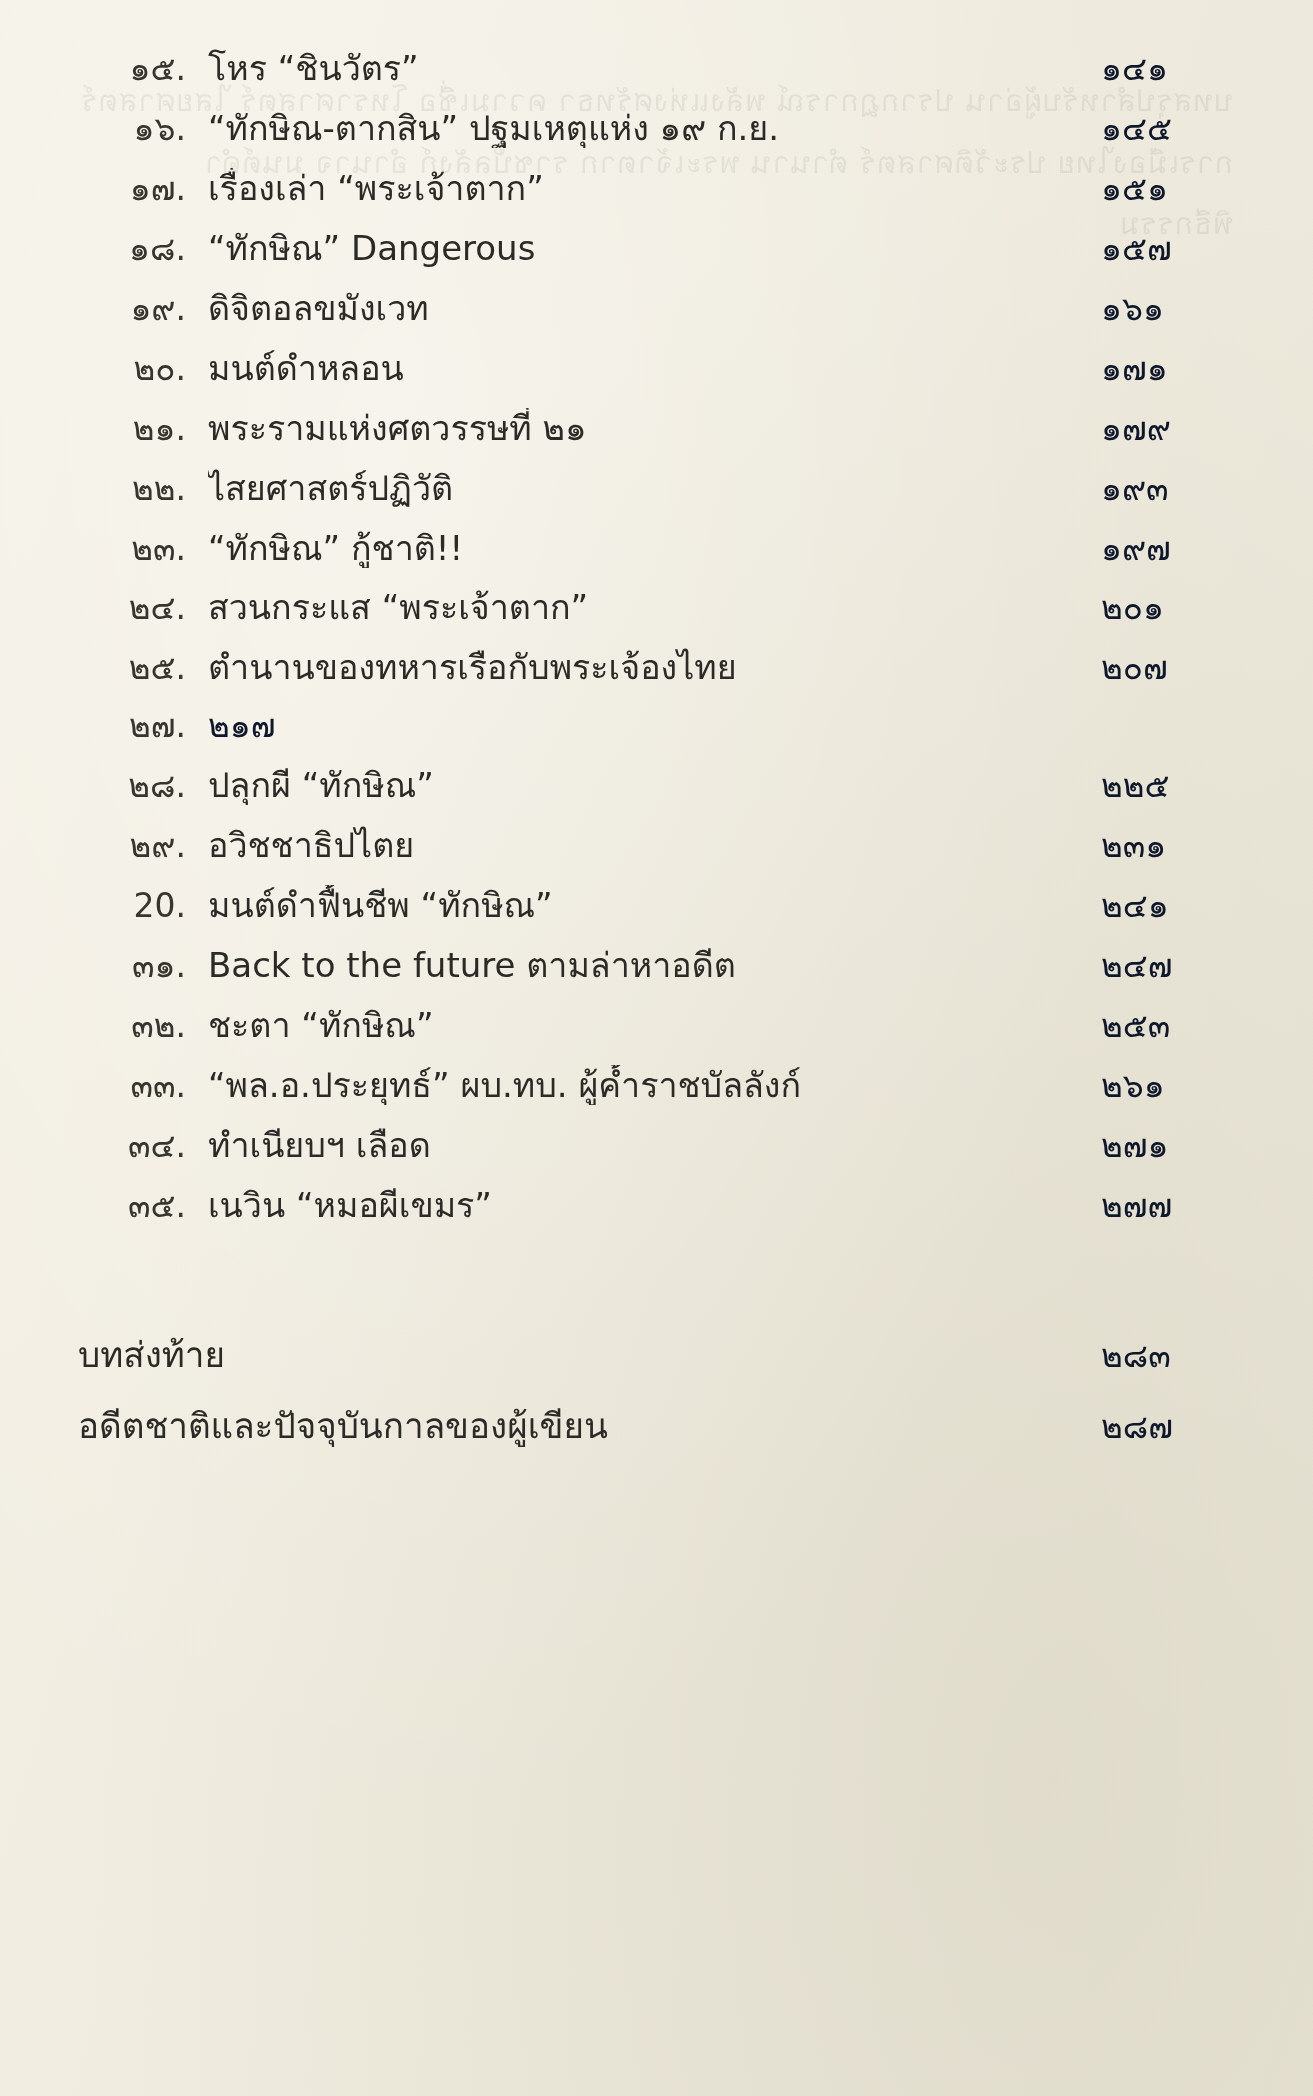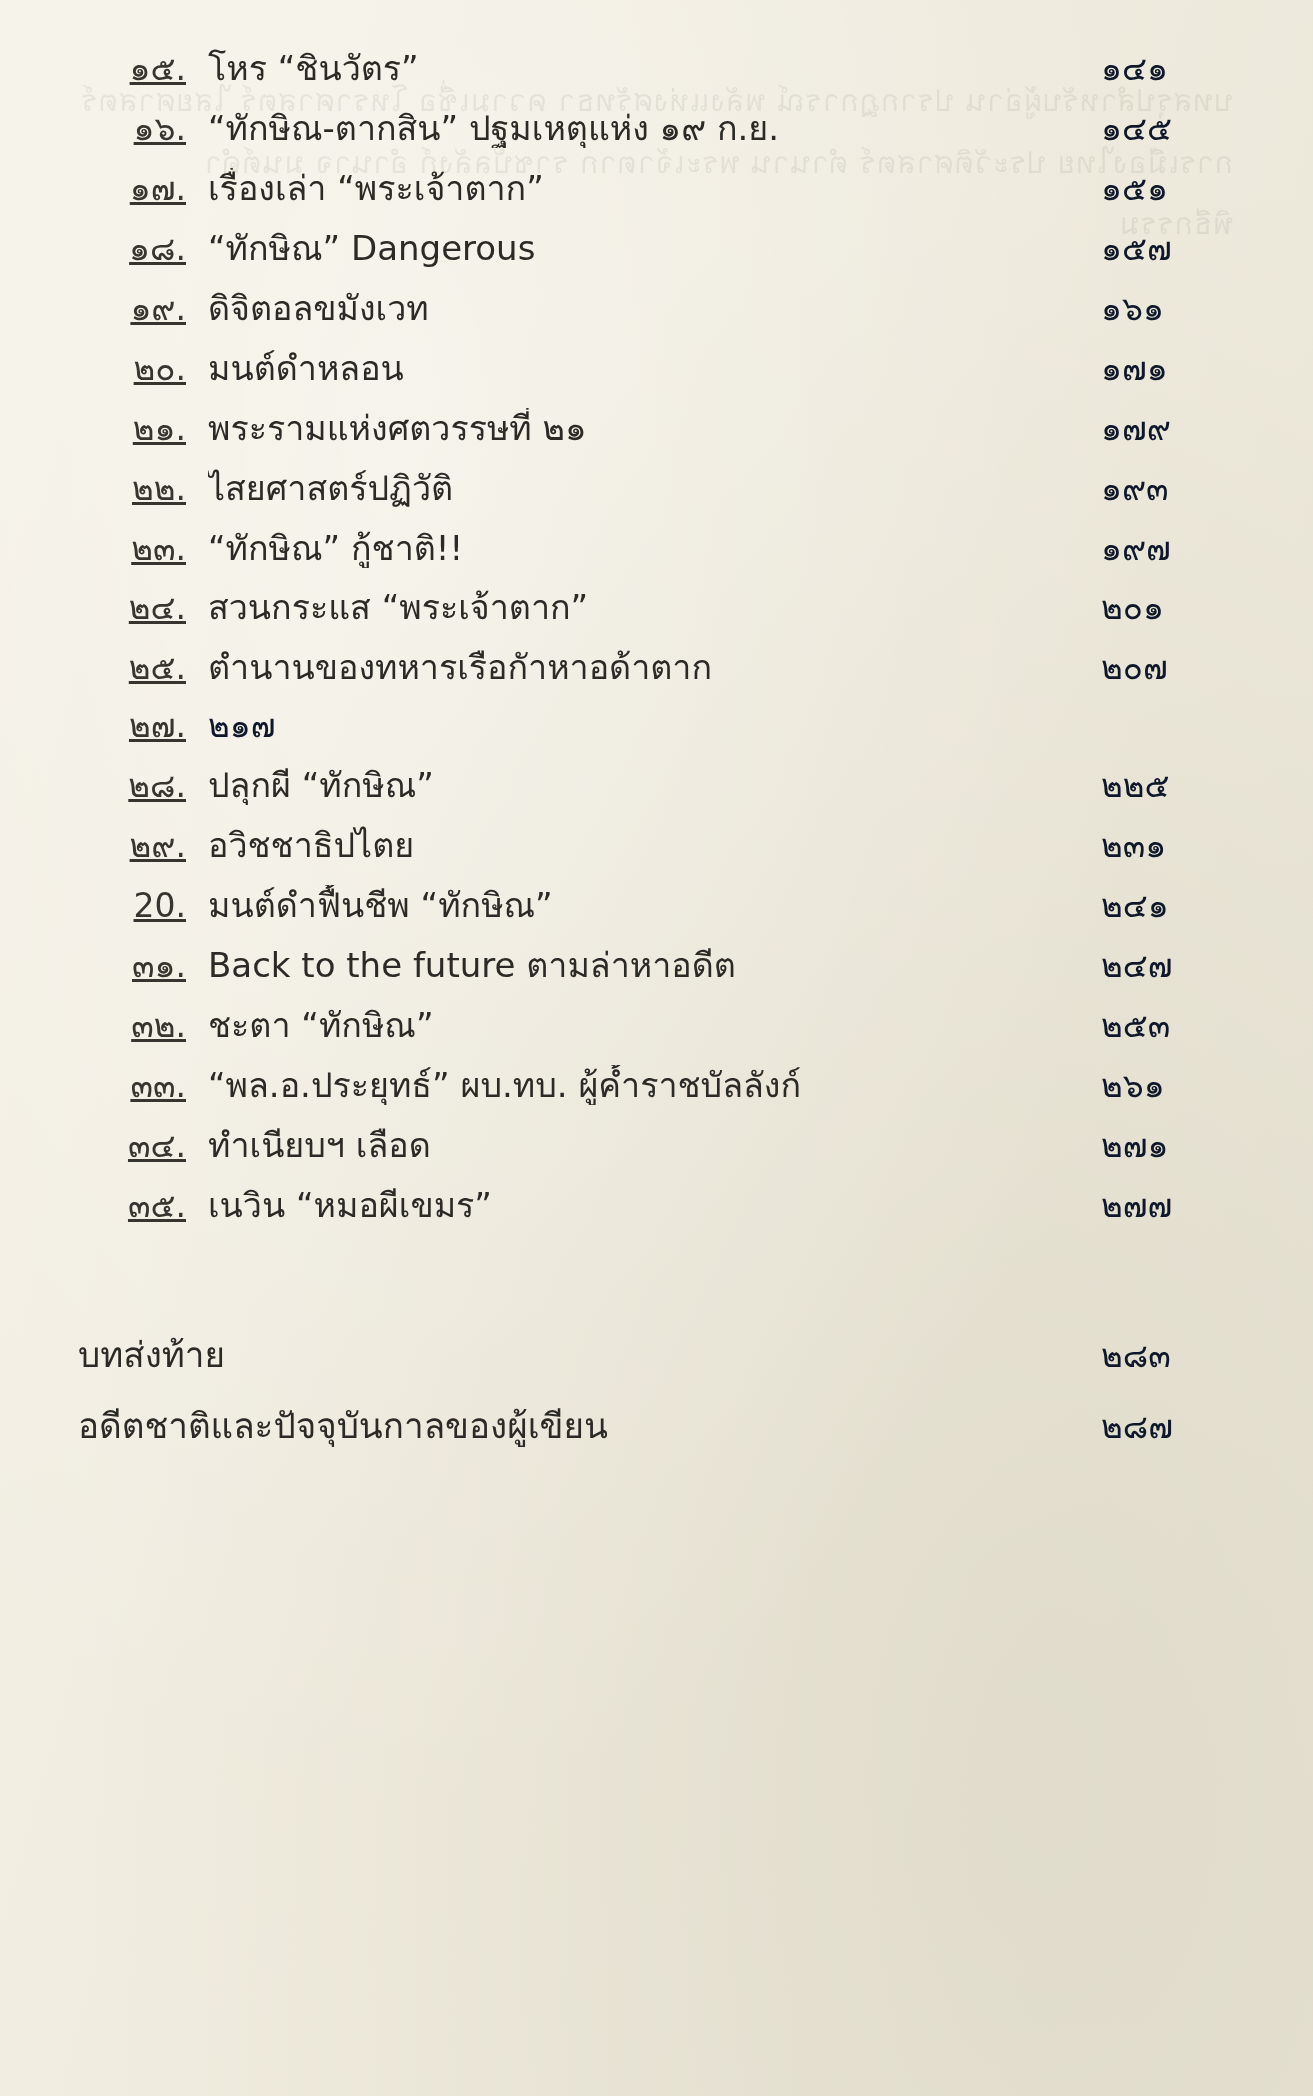--- a/index.html
+++ b/index.html
@@ -57,21 +57,20 @@
     margin-bottom: 19px;
     font-size: 34px;
     line-height: 1.18;
   }
   .toc-num {
     flex: 0 0 110px;
     text-align: right;
     padding-right: 22px;
     font-size: 33px;
     color: #36352f;
-    text-decoration: underline;
   }
   .toc-title {
     flex: 1 1 auto;
     color: #2b2a26;
     white-space: nowrap;
     overflow: hidden;
     text-overflow: clip;
   }
   .toc-page {
     flex: 0 0 120px;
@@ -150,21 +149,21 @@
       <span class="toc-title">“ทักษิณ” กู้ชาติ!!</span>
       <span class="toc-page">๑๙๗</span>
     </li>
     <li class="toc-row">
       <span class="toc-num">๒๔.</span>
       <span class="toc-title">สวนกระแส “พระเจ้าตาก”</span>
       <span class="toc-page">๒๐๑</span>
     </li>
     <li class="toc-row">
       <span class="toc-num">๒๕.</span>
-      <span class="toc-title">ตำนานของทหารเรือกัาหาอด้าตาก</span>
+      <span class="toc-title">ตำนานของทหารเรือกับพระเจ้องไทย</span>
       <span class="toc-page">๒๐๗</span>
     </li>
     <li class="toc-row">
       <span class="toc-num">๒๗.</span>
       <span class="toc-page">๒๑๗</span>
     </li>
     <li class="toc-row">
       <span class="toc-num">๒๘.</span>
       <span class="toc-title">ปลุกผี “ทักษิณ”</span>
       <span class="toc-page">๒๒๕</span>

